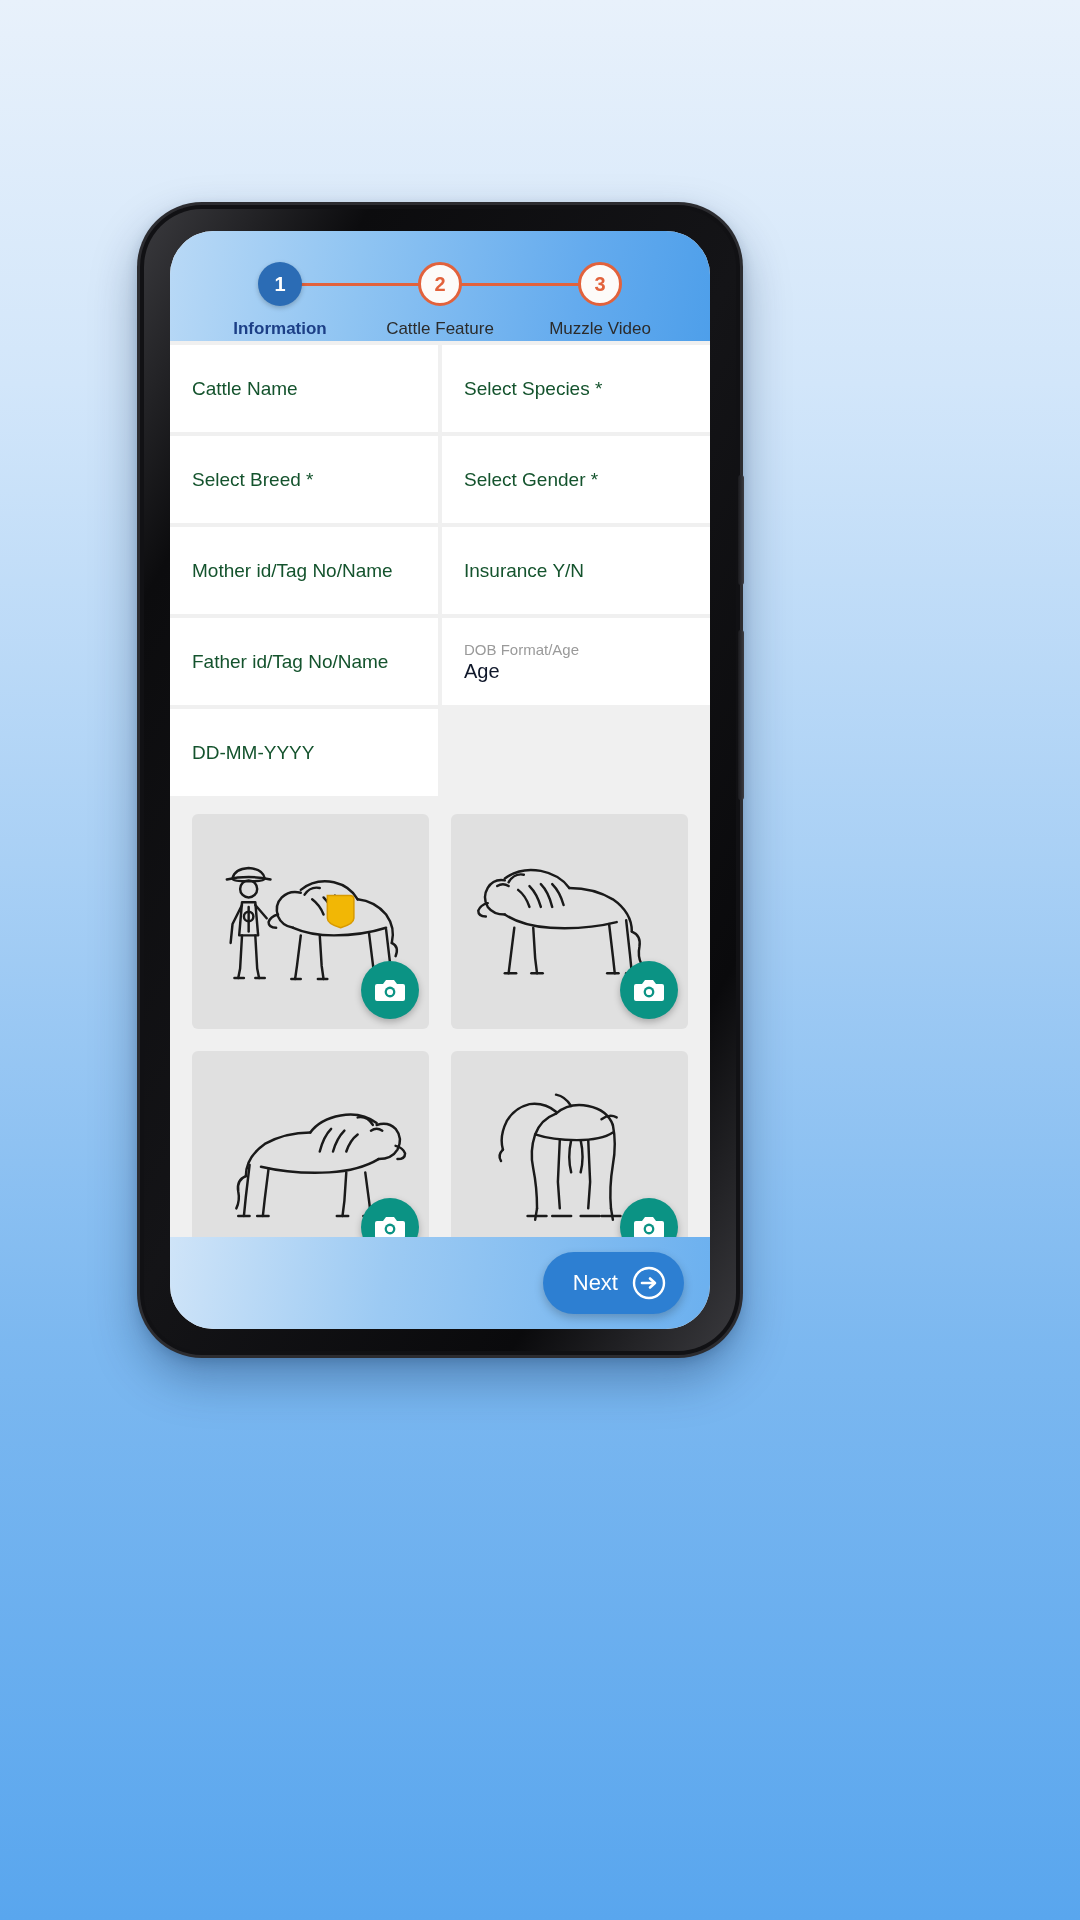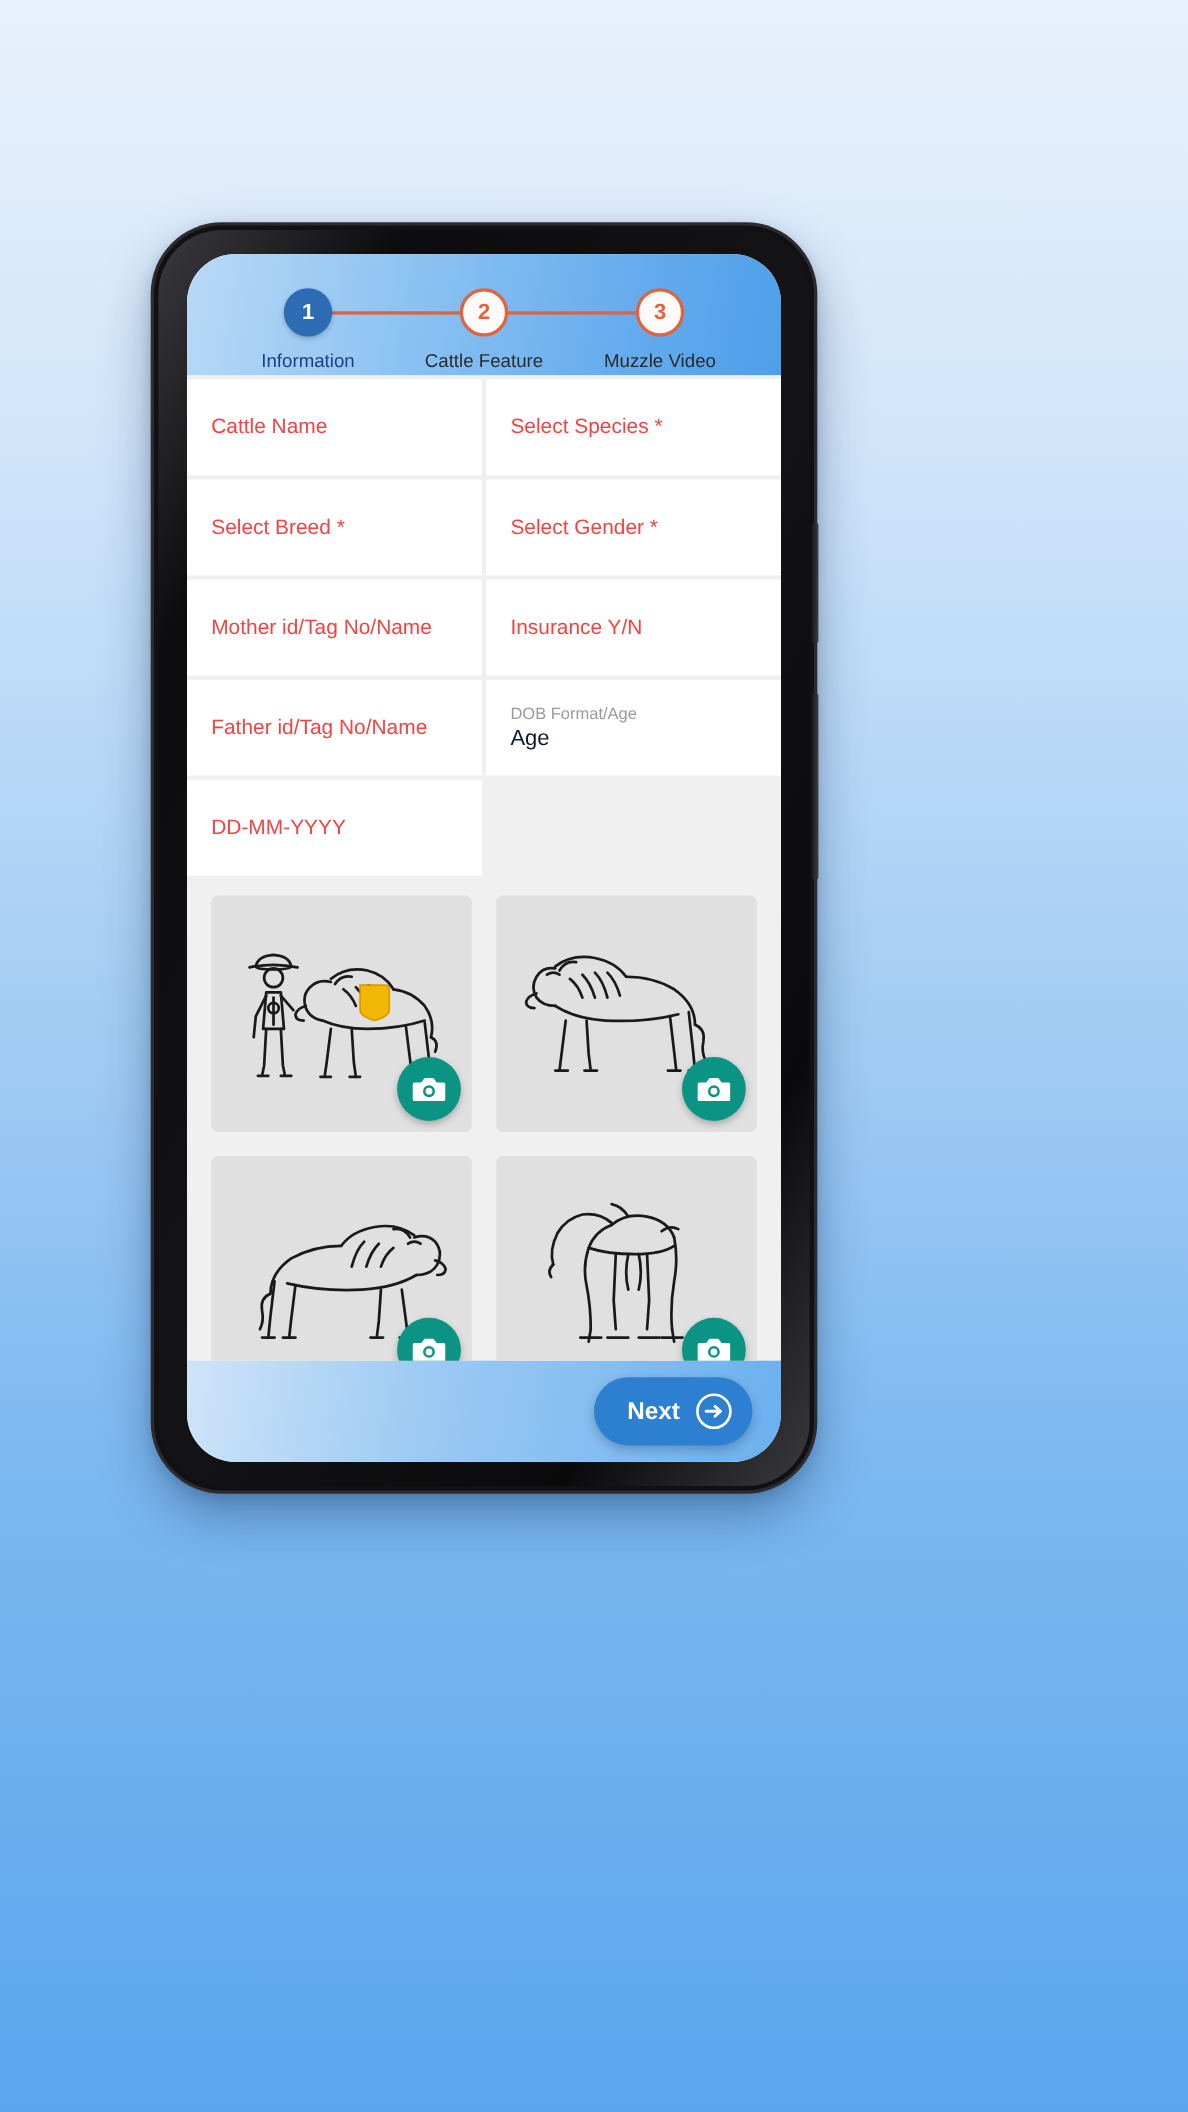--- a/index.html
+++ b/index.html
@@ -94,21 +94,21 @@
     display: flex;
     justify-content: space-between;
     padding: 12px 34px 0 34px;
   }
   .step-label {
     width: 152px;
     text-align: center;
     font-size: 17px;
     color: #2b2b2b;
   }
-  .step-label.active { color: #1c3f86; font-weight: normal; }
+  .step-label.active { color: #1c3f86; font-weight: bold; }
 
   
   .form-area {
     flex: 1 1 auto;
     background: #f0f0f0;
     overflow: hidden;
   }
   .grid {
     display: grid;
     grid-template-columns: 1fr 1fr;
@@ -119,21 +119,21 @@
     background: #ffffff;
     height: 87px;
     padding: 0 22px;
     display: flex;
     flex-direction: column;
     justify-content: center;
     position: relative;
   }
   .field .ph {
     font-size: 19px;
-    color: #ef4444;
+    color: #14532d;
   }
   .field .sublabel {
     font-size: 15px;
     color: #9a9a9a;
     margin-bottom: 2px;
   }
   .field .val {
     font-size: 20px;
     color: #0f172a;
   }
@@ -187,21 +187,21 @@
   .next-btn {
     background: #2d7fd2;
     color: #fff;
     border-radius: 34px;
     height: 62px;
     padding: 0 18px 0 30px;
     display: flex;
     align-items: center;
     gap: 14px;
     font-size: 22px;
-    font-weight: bold;
+    font-weight: normal;
     box-shadow: 0 4px 10px rgba(0,0,0,.22);
     cursor: pointer;
   }
 </style>
 </head>
 <body>
 
 <div id="phone">
   <div class="btn-side btn-vol"></div>
   <div class="btn-side btn-pwr"></div>

